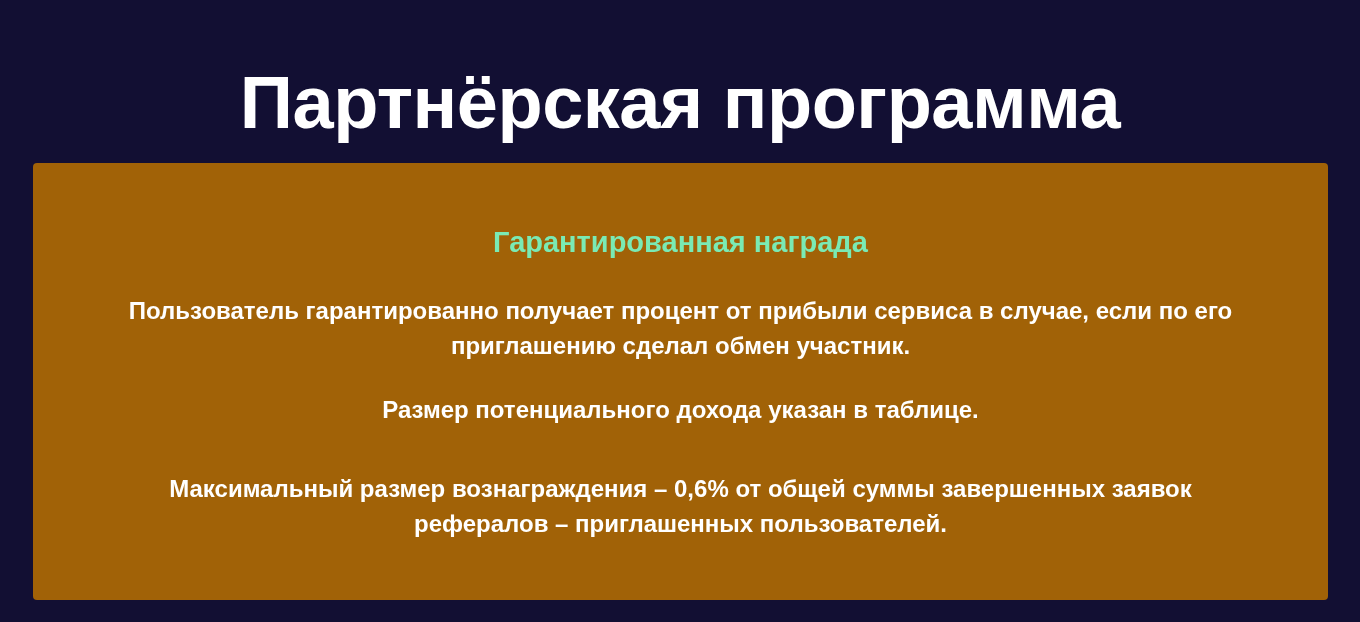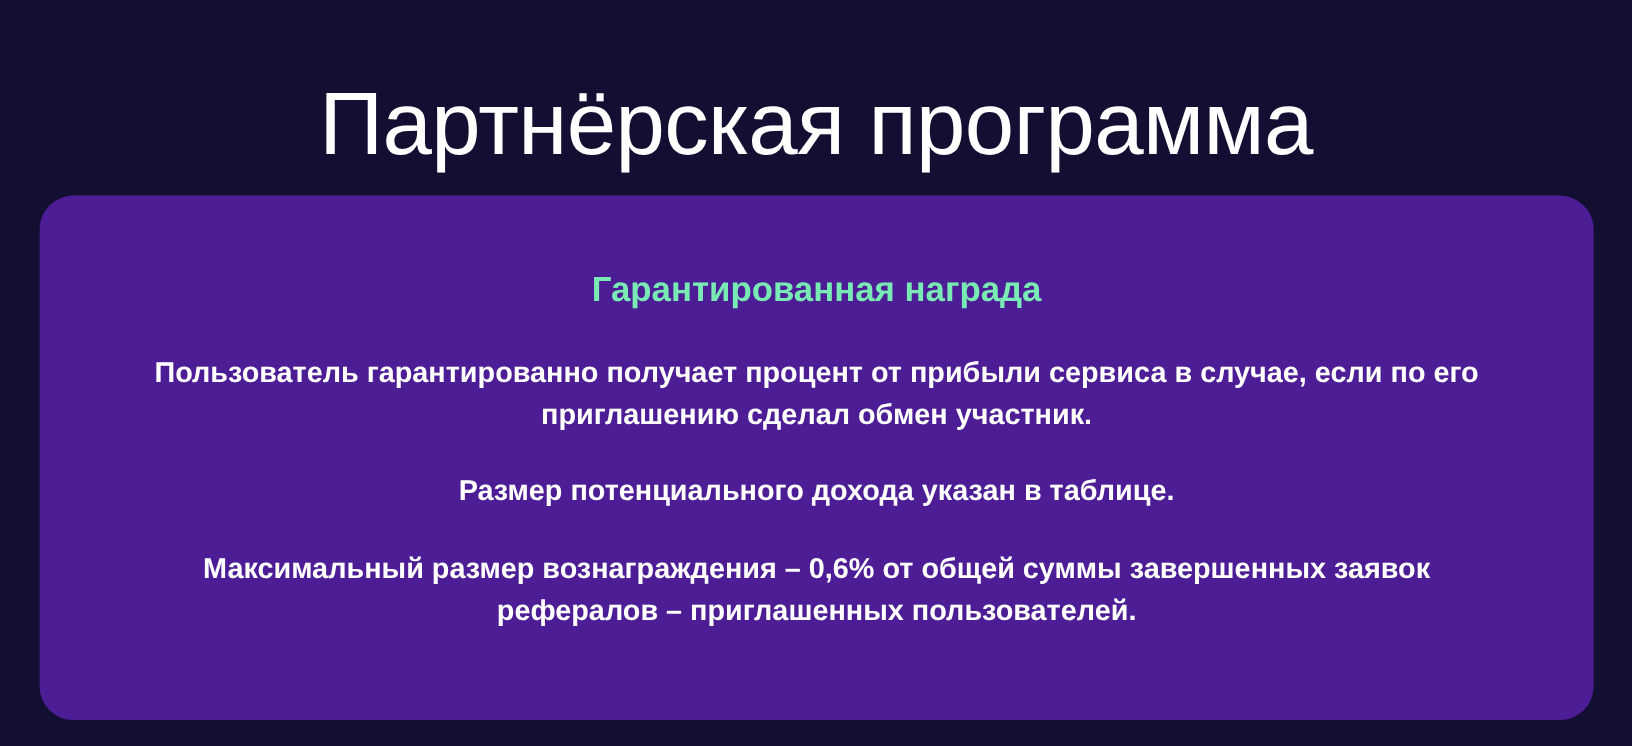--- a/index.html
+++ b/index.html
@@ -25,36 +25,36 @@
 
   
   .page-title {
     position: absolute;
     left: 0;
     top: 12px;
     width: 1360px;
     text-align: center;
     color: #ffffff;
     font-size: 74px;
-    font-weight: 400;
+    font-weight: 700;
     line-height: 1.12;
     letter-spacing: -0.5px;
     white-space: nowrap;
   }
 
   
   .info-card {
     position: absolute;
     left: 33px;
     top: 163px;
     width: 1295px;
     height: 437px;
     box-sizing: border-box;
-    background: #4c1d95;
-    border-radius: 28px;
+    background: #a16207;
+    border-radius: 4px;
     padding: 62px 60px 40px 60px;
     text-align: center;
   }
 
   .card-heading {
     margin: 0 0 34px 0;
     color: #7aeab4;
     font-size: 29px;
     font-weight: 700;
     line-height: 1.2;
@@ -63,21 +63,21 @@
   .card-paragraph {
     margin: 0 auto 28px auto;
     color: #ffffff;
     font-size: 24px;
     font-weight: 700;
     line-height: 1.45;
     max-width: 1120px;
   }
 
   .card-paragraph.p1 { max-width: 1115px; margin-bottom: 30px; }
-  .card-paragraph.p2 { max-width: 1000px; margin-bottom: 30px; }
+  .card-paragraph.p2 { max-width: 1000px; margin-bottom: 44px; }
   .card-paragraph.p3 { max-width: 1090px; margin-bottom: 16px; }
 </style>
 </head>
 <body>
 
 <div class="page">
 
   <h1 class="page-title">Партнёрская программа</h1>
 
   <section class="info-card">

